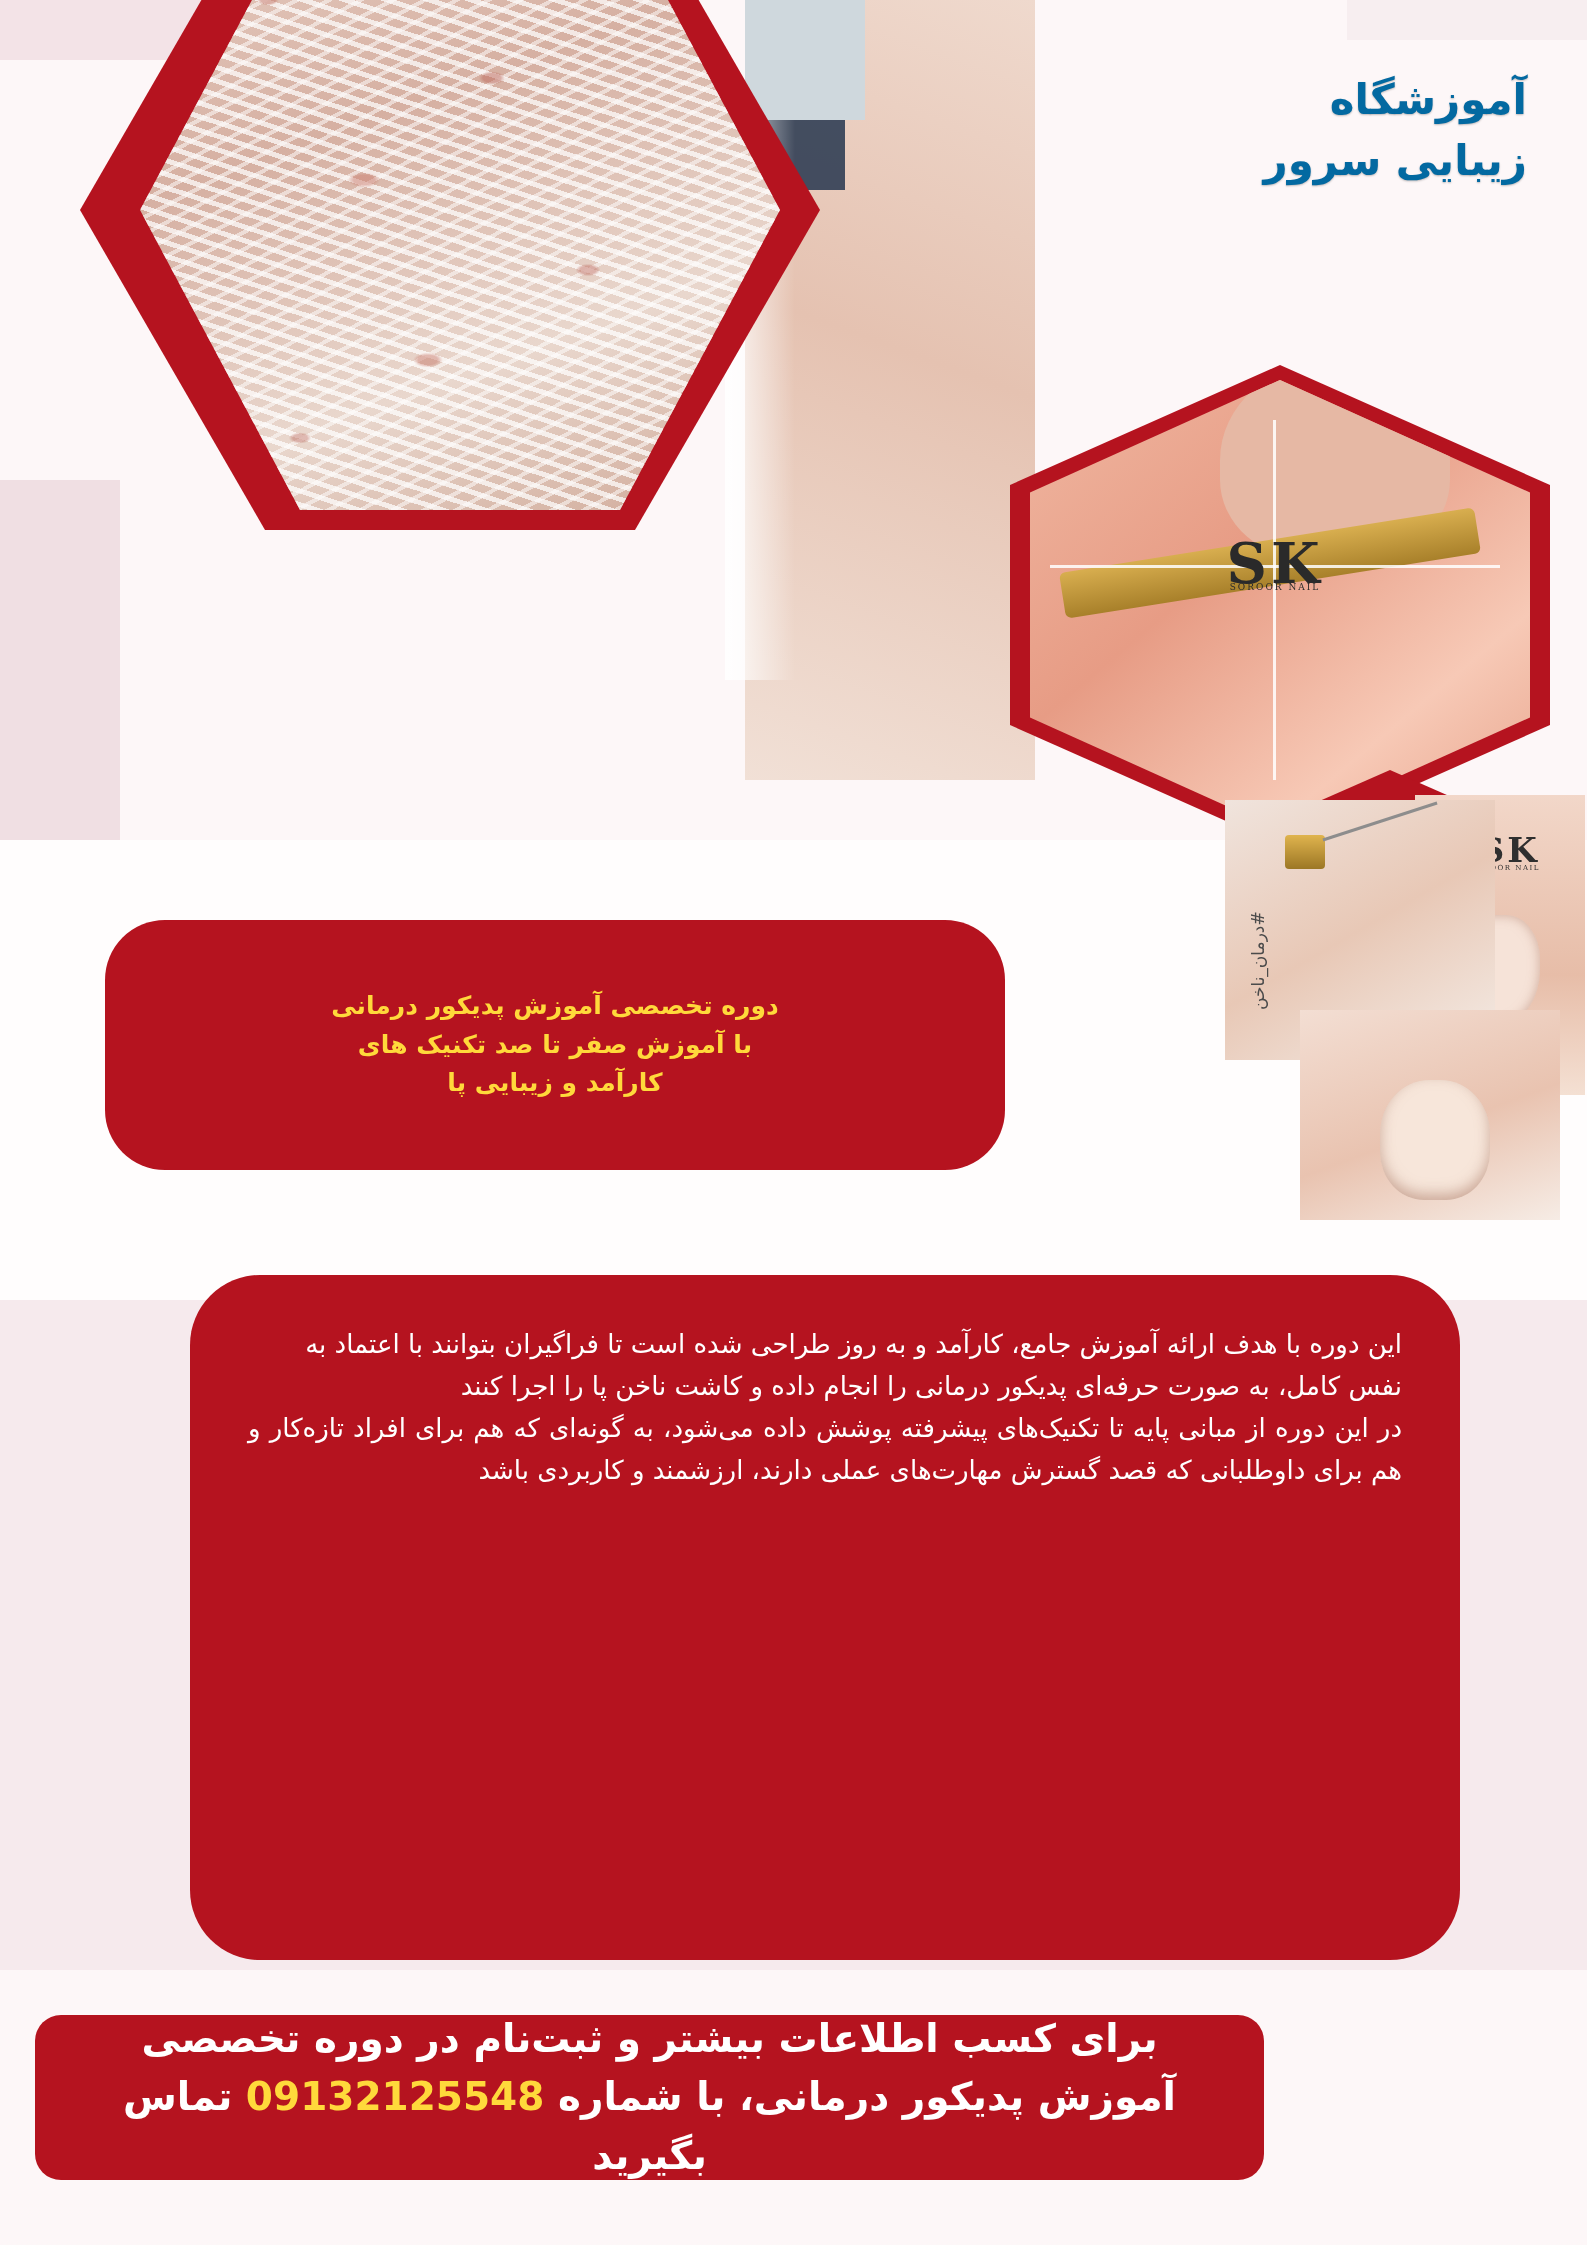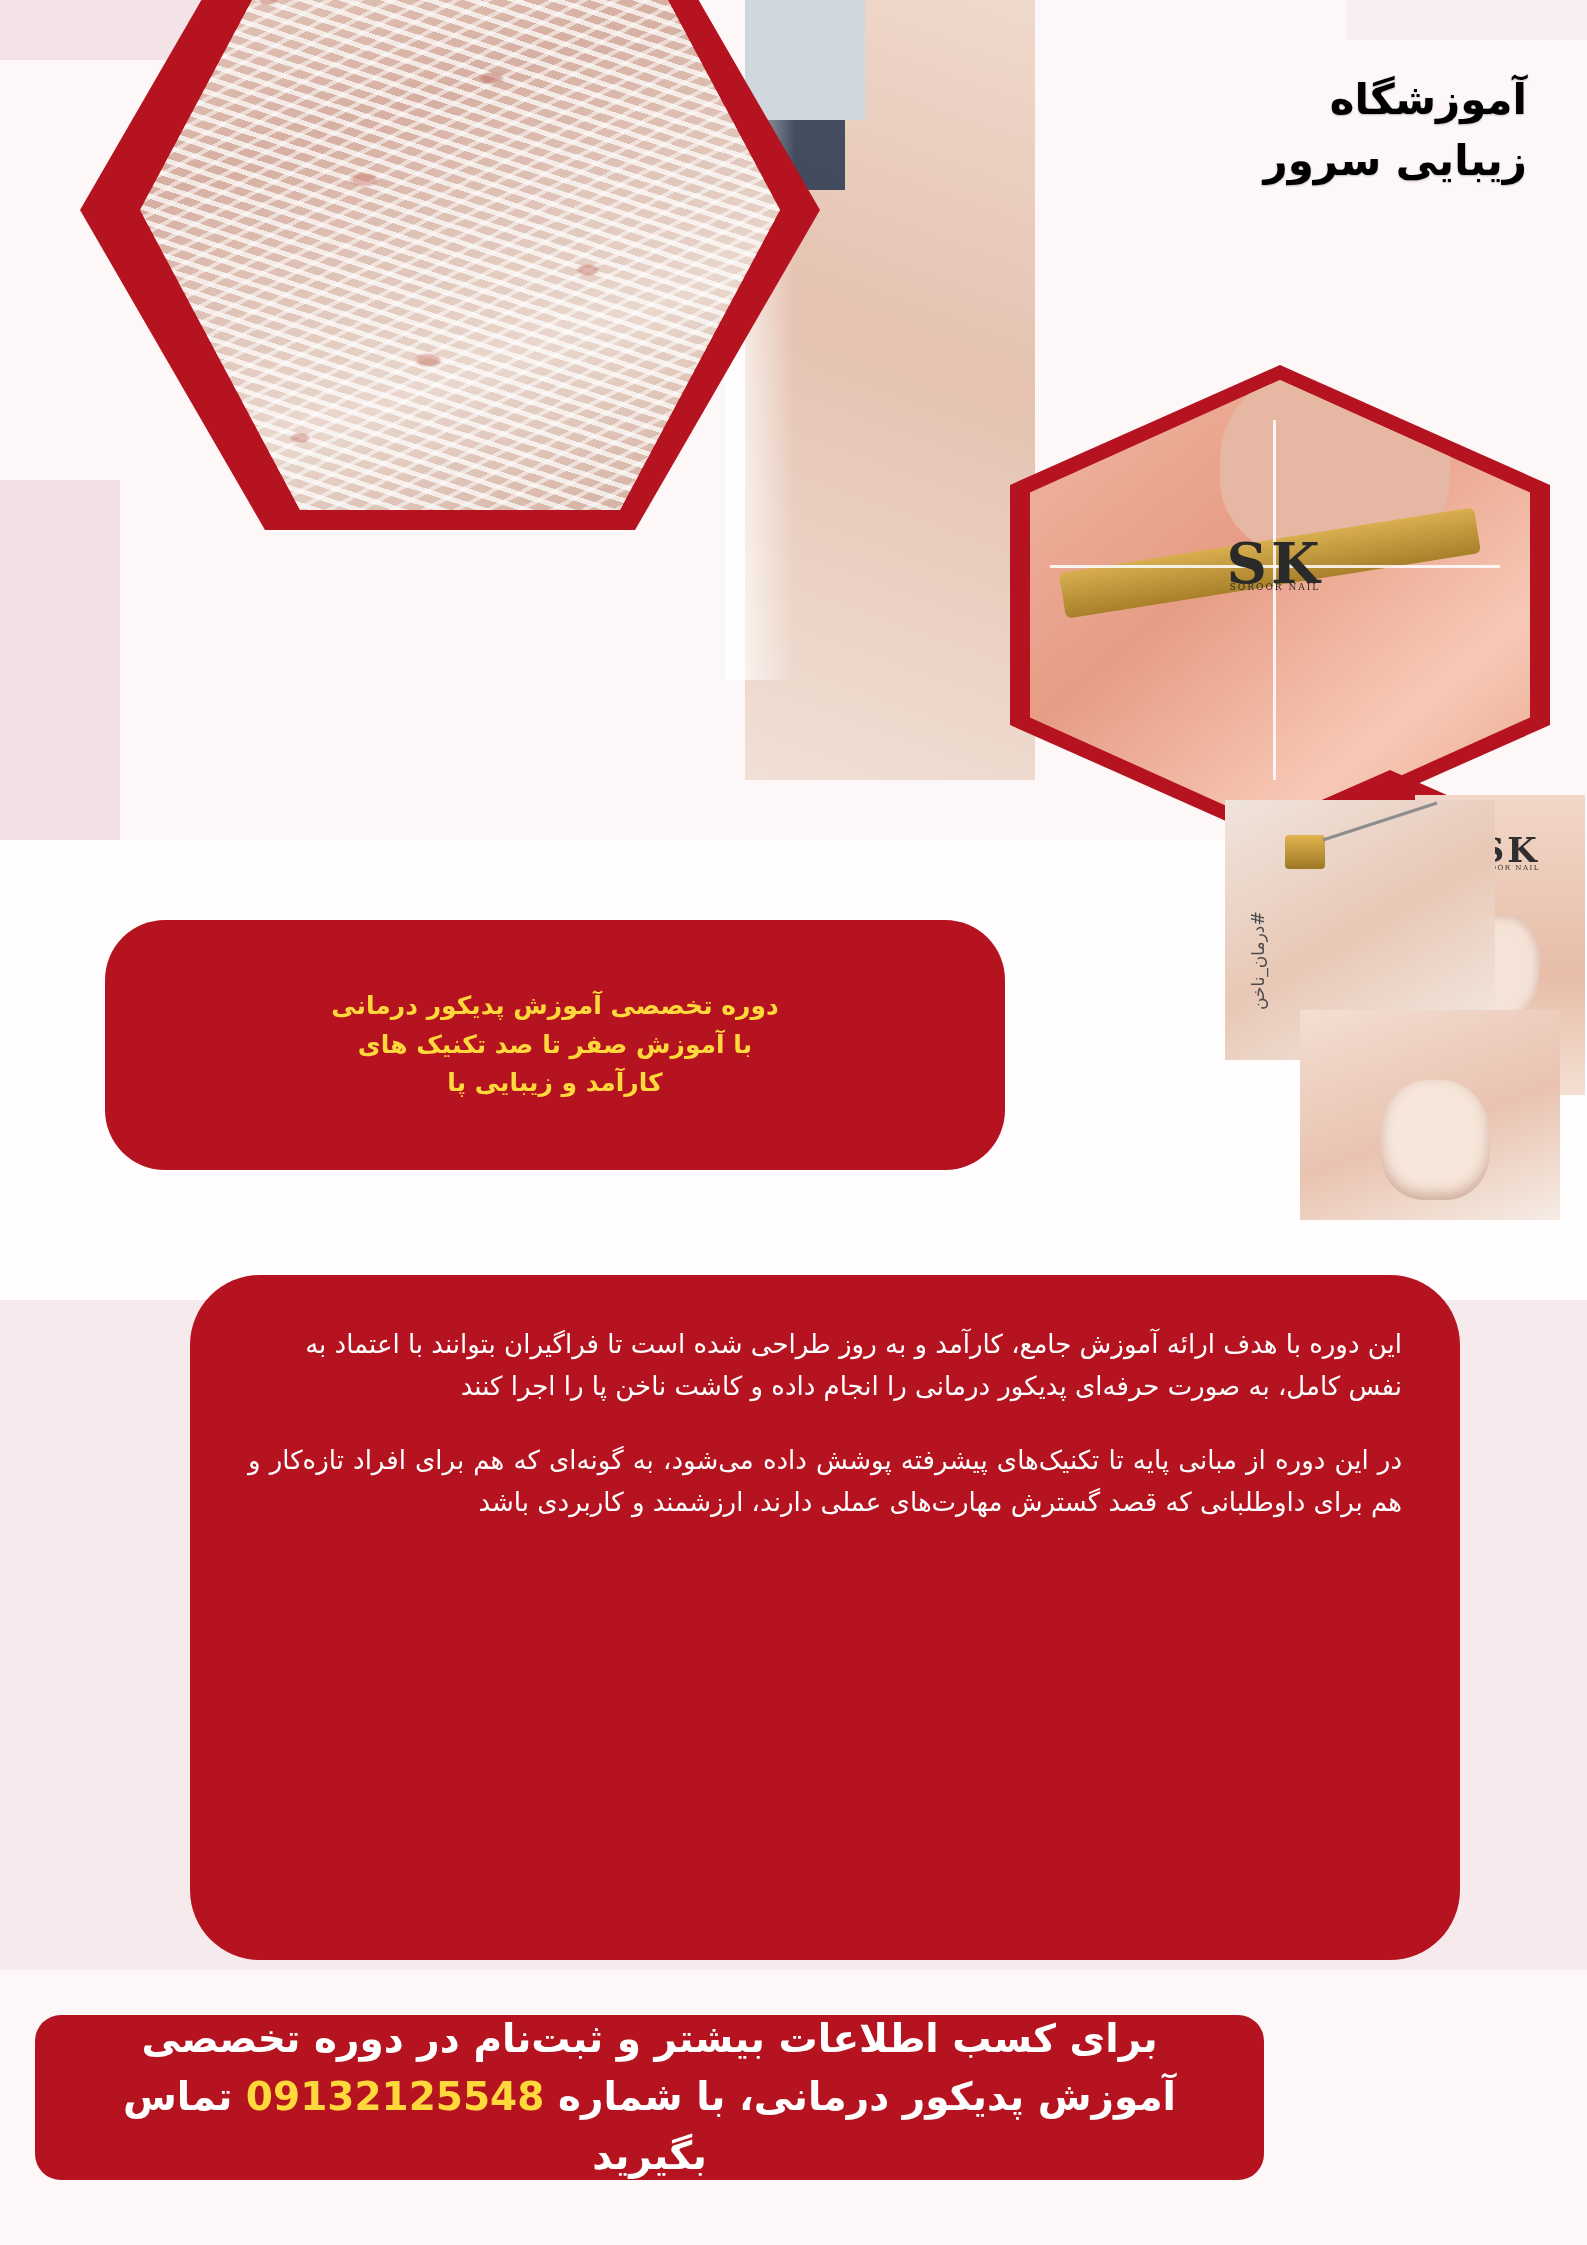--- a/index.html
+++ b/index.html
@@ -293,21 +293,20 @@
     color: #ffffff;
   }
   .body-card p {
     margin: 0;
     font-size: 26px;
     line-height: 1.62;
   }
   .body-card p.justify {
     text-align: justify;
     text-align-last: right;
-    margin-top: 32px;
   }
 
   
   .footer-bar {
     position: absolute;
     left: 35px; top: 2015px;
     width: 1229px; height: 165px;
     background: #b5131f;
     border-radius: 26px;
     display: flex;
@@ -327,21 +326,21 @@
     color: #ffd93b;
     direction: ltr;
     unicode-bidi: embed;
   }
 
   
   .brand {
     position: absolute;
     right: 60px; top: 70px;
     text-align: right;
-    color: #000000;
+    color: #0369a1;
     font-size: 42px;
     font-weight: bold;
     line-height: 1.45;
     text-shadow: 0 1px 2px rgba(0,0,0,.25);
   }
 </style>
 </head>
 <body>
 
 <div class="bg-pink-mid"></div>

